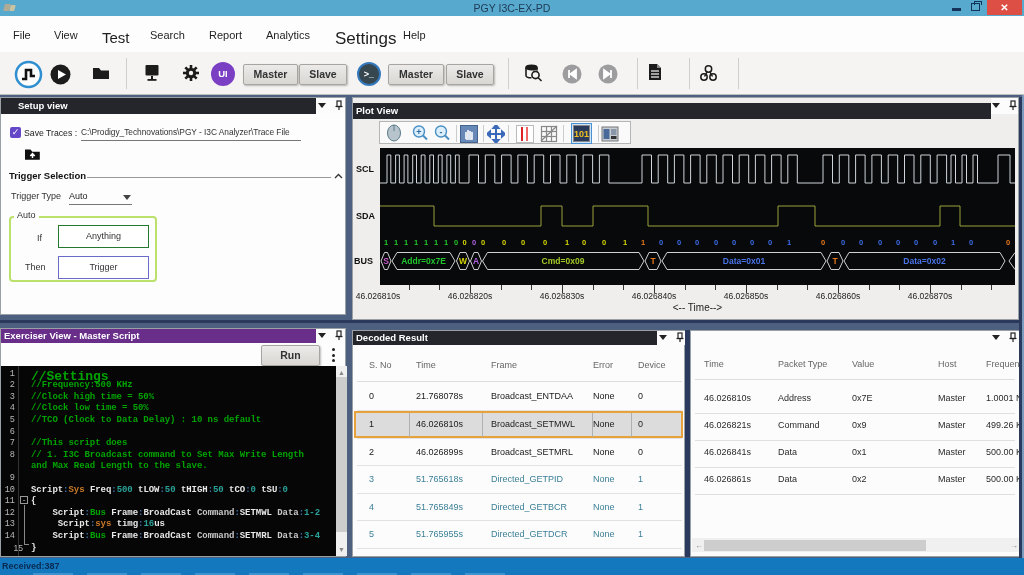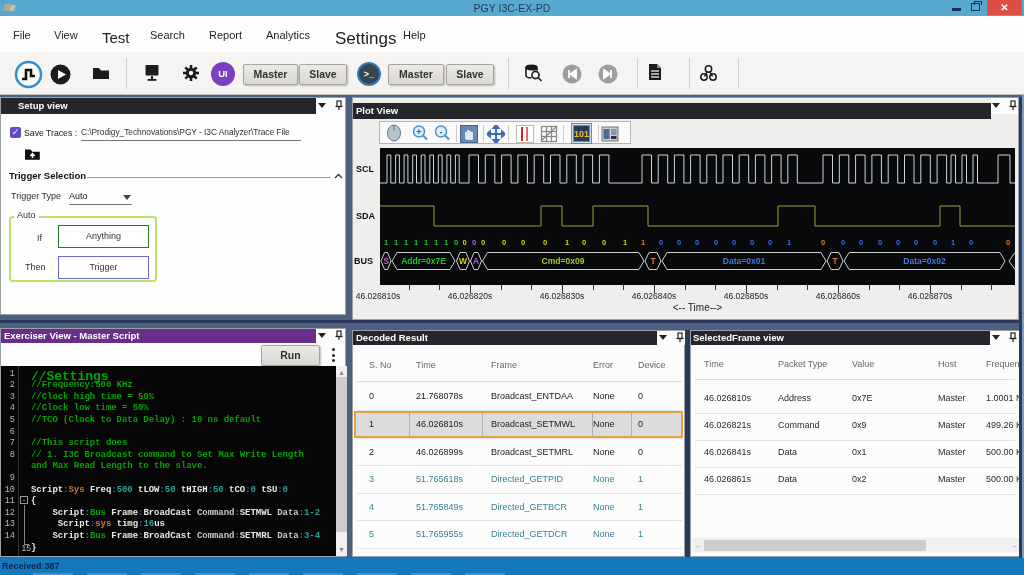--- a/index.html
+++ b/index.html
@@ -170,21 +170,21 @@
       <div class="abs" style="left:0;top:118.5px;width:14px;text-align:right;font-family:'Liberation Mono',monospace;font-size:8.6px;color:#b8b8b8">10</div>
       <div class="abs" style="left:30px;top:118.5px;white-space:pre;font-family:'Liberation Mono',monospace;font-weight:bold;font-size:9px;letter-spacing:-0.05px"><span style="color:#e8e8e8">Script</span><span style="color:#3e6ea8">:</span><span style="color:#c87828">Sys</span><span style="color:#e8e8e8"> Freq</span><span style="color:#3e6ea8">:</span><span style="color:#2aa198">500</span><span style="color:#e8e8e8"> tLOW</span><span style="color:#3e6ea8">:</span><span style="color:#2aa198">50</span><span style="color:#e8e8e8"> tHIGH</span><span style="color:#3e6ea8">:</span><span style="color:#2aa198">50</span><span style="color:#e8e8e8"> tCO</span><span style="color:#3e6ea8">:</span><span style="color:#2aa198">0</span><span style="color:#e8e8e8"> tSU</span><span style="color:#3e6ea8">:</span><span style="color:#2aa198">0</span></div>
       <div class="abs" style="left:0;top:130.1px;width:14px;text-align:right;font-family:'Liberation Mono',monospace;font-size:8.6px;color:#b8b8b8">11</div>
       <div class="abs" style="left:30px;top:130.1px;white-space:pre;font-family:'Liberation Mono',monospace;font-weight:bold;font-size:9px;letter-spacing:-0.05px"><span style="color:#e8e8e8">{</span></div>
       <div class="abs" style="left:0;top:141.7px;width:14px;text-align:right;font-family:'Liberation Mono',monospace;font-size:8.6px;color:#b8b8b8">12</div>
       <div class="abs" style="left:30px;top:141.7px;white-space:pre;font-family:'Liberation Mono',monospace;font-weight:bold;font-size:9px;letter-spacing:-0.05px"><span style="color:#e8e8e8">    Script</span><span style="color:#3e6ea8">:</span><span style="color:#00a400">Bus</span><span style="color:#e8e8e8"> Frame</span><span style="color:#3e6ea8">:</span><span style="color:#e8e8e8">BroadCast</span><span style="color:#c8c8c8"> Command</span><span style="color:#3e6ea8">:</span><span style="color:#e8e8e8">SETMWL</span><span style="color:#c8c8c8"> Data</span><span style="color:#3e6ea8">:</span><span style="color:#2aa198">1-2</span></div>
       <div class="abs" style="left:0;top:153.3px;width:14px;text-align:right;font-family:'Liberation Mono',monospace;font-size:8.6px;color:#b8b8b8">13</div>
       <div class="abs" style="left:30px;top:153.3px;white-space:pre;font-family:'Liberation Mono',monospace;font-weight:bold;font-size:9px;letter-spacing:-0.05px"><span style="color:#e8e8e8">     Script</span><span style="color:#3e6ea8">:</span><span style="color:#c87828">sys</span><span style="color:#e8e8e8"> timg</span><span style="color:#3e6ea8">:</span><span style="color:#2aa198">16</span><span style="color:#e8e8e8">us</span></div>
       <div class="abs" style="left:0;top:164.9px;width:14px;text-align:right;font-family:'Liberation Mono',monospace;font-size:8.6px;color:#b8b8b8">14</div>
       <div class="abs" style="left:30px;top:164.9px;white-space:pre;font-family:'Liberation Mono',monospace;font-weight:bold;font-size:9px;letter-spacing:-0.05px"><span style="color:#e8e8e8">    Script</span><span style="color:#3e6ea8">:</span><span style="color:#00a400">Bus</span><span style="color:#e8e8e8"> Frame</span><span style="color:#3e6ea8">:</span><span style="color:#e8e8e8">BroadCast</span><span style="color:#c8c8c8"> Command</span><span style="color:#3e6ea8">:</span><span style="color:#e8e8e8">SETMRL</span><span style="color:#c8c8c8"> Data</span><span style="color:#3e6ea8">:</span><span style="color:#2aa198">3-4</span></div>
-      <div class="abs" style="left:16px;top:176.5px;width:14px;text-align:right;font-family:Liberation Sans, sans-serif;font-size:8.6px;color:#b8b8b8">15</div>
+      <div class="abs" style="left:8px;top:176.5px;width:14px;text-align:right;font-family:Liberation Sans, sans-serif;font-size:8.6px;color:#b8b8b8">15</div>
       <div class="abs" style="left:30px;top:176.5px;white-space:pre;font-family:'Liberation Mono',monospace;font-weight:bold;font-size:9px;letter-spacing:-0.05px"><span style="color:#e8e8e8">}</span></div>
       <div class="abs" style="left:19px;top:130.2px;width:8px;height:8px;border:1px solid #999;color:#ccc;font-size:8px;line-height:6px;text-align:center">-</div>
       <div class="abs" style="left:23px;top:139px;width:1px;height:40px;background:#888"></div>
       <div class="abs" style="left:23px;top:178px;width:5px;height:1px;background:#888"></div>
       <div class="abs" style="left:16.5px;top:0;width:1px;height:190px;background:#333"></div>
     </div>
     <div class="abs" style="left:335px;top:37px;width:11px;height:190px;background:#f0f0f0">
       <div class="abs" style="left:2px;top:3px;font-size:7px;color:#888">▲</div>
       <div class="abs" style="left:2px;top:180px;font-size:7px;color:#888">▼</div>
       <div class="abs" style="left:0px;top:11px;width:11px;height:155px;background:#cdcdcd"></div>
@@ -410,21 +410,20 @@
     <div class="abs" style="left:138px;top:171px;font-size:9px;color:#3a7f96">Directed_GETBCR</div>
     <div class="abs" style="left:240px;top:171px;font-size:9px;color:#3a7f96">None</div>
     <div class="abs" style="left:285px;top:171px;font-size:9px;color:#3a7f96">1</div>
     <div class="abs" style="left:16px;top:198px;font-size:9px;color:#3a7f96">5</div>
     <div class="abs" style="left:63px;top:198px;font-size:9px;color:#3a7f96">51.765955s</div>
     <div class="abs" style="left:138px;top:198px;font-size:9px;color:#3a7f96">Directed_GETDCR</div>
     <div class="abs" style="left:240px;top:198px;font-size:9px;color:#3a7f96">None</div>
     <div class="abs" style="left:285px;top:198px;font-size:9px;color:#3a7f96">1</div>
   </div>
 <div class="abs" style="left:690px;top:330px;width:331px;height:227px;background:#fcfcfc;border:1px solid #9aa0a6">
-    <div class="hdrdark abs" style="left:0;top:0;width:299px;height:14px;line-height:14px;padding-left:2px">SelectedFrame view</div>
     <div class="abs" style="left:299px;top:0;width:28px;height:14px;background:#fcfcfc;text-align:center;line-height:12px"><span style="display:inline-block;width:0;height:0;border-left:4px solid transparent;border-right:4px solid transparent;border-top:5px solid #222;vertical-align:middle"></span><svg width="8" height="11" style="margin-left:9px;vertical-align:middle">
         <g stroke="#222" fill="none" stroke-width="1.2">
           <rect x="2" y="1" width="4" height="5.5" fill="none"></rect>
           <line x1="0.5" y1="6.5" x2="7.5" y2="6.5"></line>
           <line x1="4" y1="6.5" x2="4" y2="10"></line>
         </g>
       </svg></div>
     <div class="abs" style="left:13px;top:28px;font-size:9px;color:#666">Time</div>
     <div class="abs" style="left:87px;top:28px;font-size:9px;color:#666">Packet Type</div>
     <div class="abs" style="left:161px;top:28px;font-size:9px;color:#666">Value</div>

